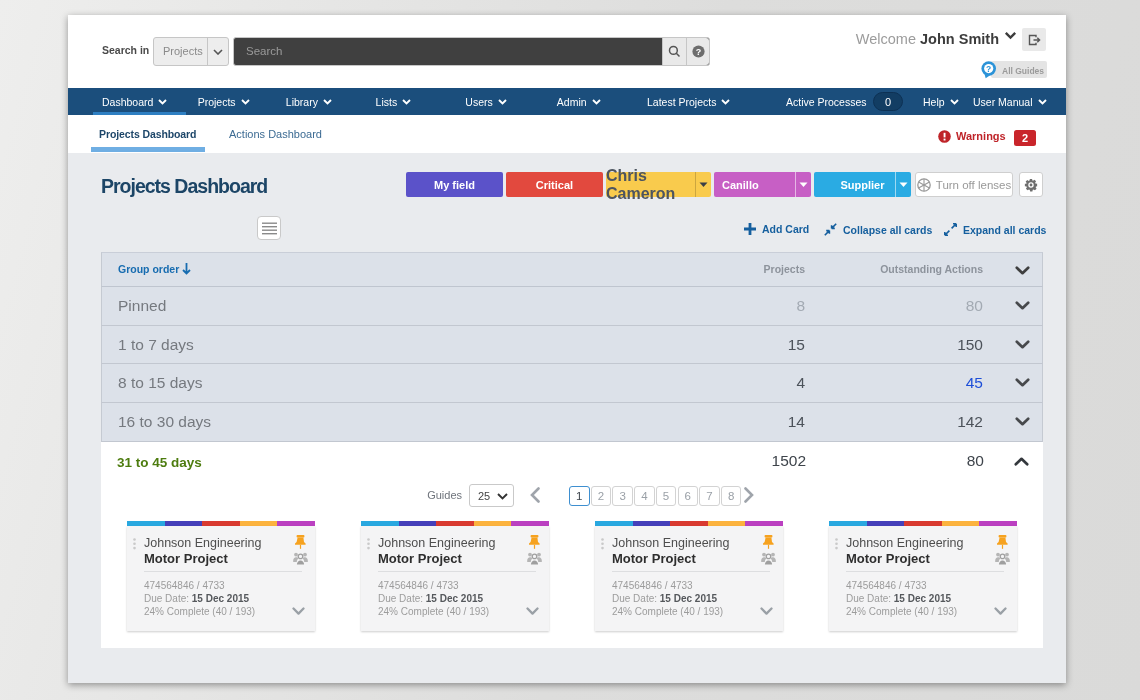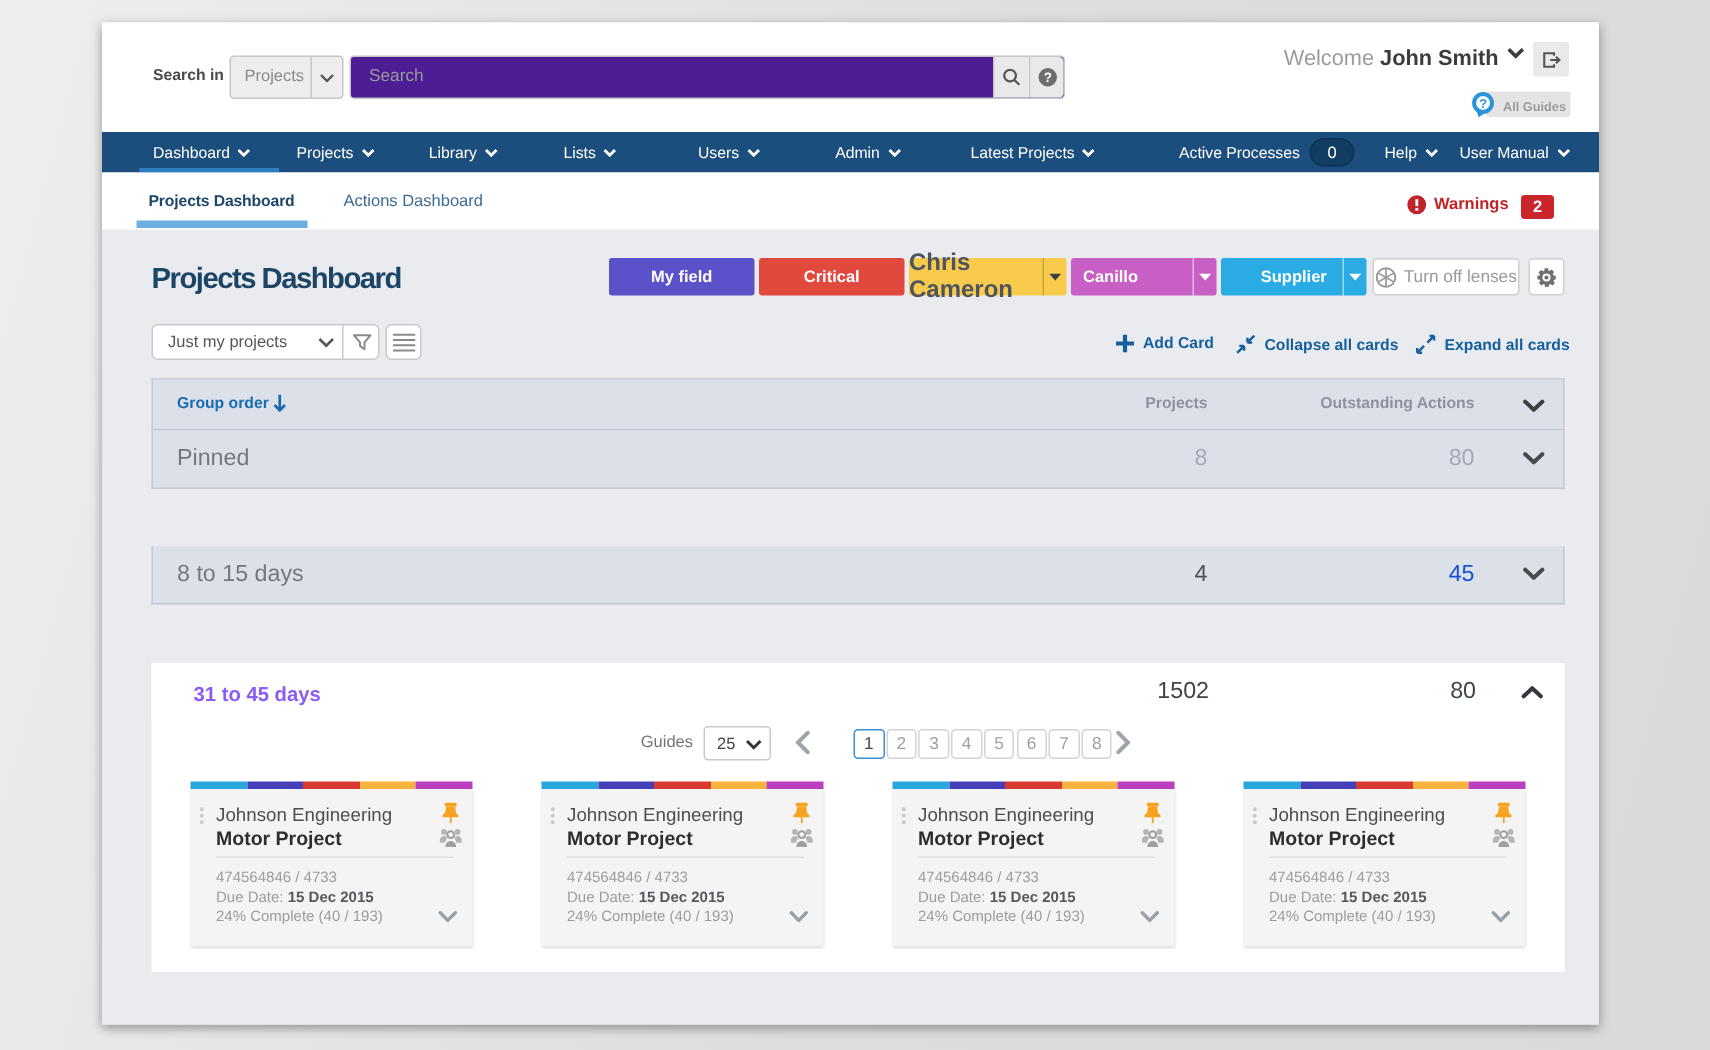--- a/index.html
+++ b/index.html
@@ -26,21 +26,21 @@
 
 <div class="hdr">
   <div class="abs" style="left:34px;top:29px;font-size:10.5px;font-weight:bold;color:#4a4a4a">Search in</div>
   <div class="abs" style="left:85px;top:22px;width:76px;height:29px;background:#ededed;border:1px solid #c6c6c6;border-radius:3px">
      <span class="abs" style="left:9px;top:7px;font-size:11px;color:#8a8a8a">Projects</span>
      <span class="abs" style="left:53px;top:0;width:1px;height:27px;background:#c6c6c6"></span>
      <svg class="abs" style="left:59px;top:11px" width="10" height="6" viewBox="0 0 10 6">
           <path d="M1 1l4 4 4-4" fill="none" stroke="#555" stroke-width="1.6"></path>
         </svg>
   </div>
-  <div class="abs" style="left:165px;top:22px;width:477px;height:29px;background:#4c1d95;border:1px solid #c6c6c6;border-radius:3px">
+  <div class="abs" style="left:165px;top:22px;width:477px;height:29px;background:#404040;border:1px solid #c6c6c6;border-radius:3px">
      <span class="abs" style="left:12px;top:7px;font-size:11.5px;color:#9a9a9a">Search</span>
      <div class="abs" style="left:428px;top:0;width:24px;height:27px;background:#e9e9e9;border-left:1px solid #c6c6c6;display:flex;align-items:center;justify-content:center">
        <svg width="13" height="13" viewBox="0 0 13 13">
             <circle cx="5.4" cy="5.4" r="3.9" fill="none" stroke="#555" stroke-width="1.5"></circle>
             <path d="M8.3 8.3l3.2 3.2" stroke="#555" stroke-width="1.5"></path>
           </svg>
      </div>
      <div class="abs" style="left:452px;top:0;width:23px;height:27px;background:#e9e9e9;border-left:1px solid #c6c6c6;display:flex;align-items:center;justify-content:center;border-radius:0 3px 3px 0">
        <svg width="13" height="13" viewBox="0 0 13 13">
             <circle cx="6.5" cy="6.5" r="6.1" fill="#6d6d6d"></circle>
@@ -160,30 +160,20 @@
           <path d="M1.6 3.9L7 7"></path>
         </g>
       </svg>
   Turn off lenses</div>
 <div class="btn" style="left:951px;width:24px;background:#fff;border:1px solid #cfcfcf;border-radius:3px">
   <svg width="14" height="14" viewBox="0 0 16 16">
         <path fill="#6f6f6f" fill-rule="evenodd" d="M8 4.9a3.1 3.1 0 1 0 0 6.2 3.1 3.1 0 0 0 0-6.2zm0 4.7a1.6 1.6 0 1 1 0-3.2 1.6 1.6 0 0 1 0 3.2zM15 9.3V6.7l-1.9-.4a5.3 5.3 0 0 0-.4-.9l1.1-1.6-1.9-1.9-1.6 1.1a5.3 5.3 0 0 0-.9-.4L9.3 1H6.7l-.4 1.9a5.3 5.3 0 0 0-.9.4L3.8 2.2 1.9 4.1 3 5.7a5.3 5.3 0 0 0-.4.9L1 6.7v2.6l1.9.4c.1.3.2.6.4.9l-1.1 1.6 1.9 1.9 1.6-1.1c.3.2.6.3.9.4l.4 1.9h2.6l.4-1.9c.3-.1.6-.2.9-.4l1.6 1.1 1.9-1.9-1.1-1.6c.2-.3.3-.6.4-.9l1.9-.4z"></path>
       </svg>
 </div>
 
-<div class="abs" style="left:33px;top:201px;width:152px;height:24px;background:#fff;border:1px solid #c9c9c9;border-radius:4px">
-  <span class="abs" style="left:10px;top:5px;font-size:11px;color:#555">Just my projects</span>
-  <svg class="abs" style="left:110px;top:8px" width="11" height="7" viewBox="0 0 11 7">
-        <path d="M1 1l4.5 4.5L10 1" fill="none" stroke="#555" stroke-width="1.7"></path>
-      </svg>
-  <span class="abs" style="left:126px;top:0;width:1px;height:22px;background:#c9c9c9"></span>
-  <svg class="abs" style="left:133px;top:5px" width="13" height="13" viewBox="0 0 13 13">
-        <path d="M1 1.5h11L8 6.2v4.6L5 8.6V6.2z" fill="none" stroke="#8a8a8a" stroke-width="1.3" stroke-linejoin="round"></path>
-      </svg>
-</div>
 <div class="abs" style="left:189px;top:201px;width:24px;height:24px;background:#fff;border:1px solid #c9c9c9;border-radius:4px">
   <svg class="abs" style="left:4px;top:5px" width="15" height="13" viewBox="0 0 15 13">
         <g stroke="#8a8a8a" stroke-width="1.4">
           <path d="M0 1.2h15"></path>
           <path d="M0 4.7h15"></path>
           <path d="M0 8.2h15"></path>
           <path d="M0 11.7h15"></path>
         </g>
       </svg>
 </div>
@@ -218,31 +208,47 @@
       </svg>
 </div>
 <div class="trow" style="top:272.0px;height:38.7px;background:#dce1e9;border-bottom:1px solid #c2c7d0;border-left:1px solid #c5cad2;border-right:1px solid #c5cad2">
   <span class="abs" style="left:16px;top:10px;font-size:15.5px;color:#75797f">Pinned</span>
   <span class="rownum" style="right:237px;top:10px;color:#a3aab3">8</span>
   <span class="rownum" style="right:59px;top:10px;color:#a3aab3">80</span>
   <svg class="abs" style="left:913px;top:14px" width="15" height="10" viewBox="0 0 15 10">
         <path d="M1.8 1.8L7.5 7.2l5.7-5.4" fill="none" stroke="#47494c" stroke-width="2.7" stroke-linecap="round" stroke-linejoin="round"></path>
       </svg>
 </div>
+<div class="trow" style="top:310.7px;height:38.7px;background:#dce1e9;border-bottom:1px solid #c2c7d0;border-left:1px solid #c5cad2;border-right:1px solid #c5cad2">
+  <span class="abs" style="left:16px;top:10px;font-size:15.5px;color:#75797f">1 to 7 days</span>
+  <span class="rownum" style="right:237px;top:10px;color:#4c525a">15</span>
+  <span class="rownum" style="right:59px;top:10px;color:#4c525a">150</span>
+  <svg class="abs" style="left:913px;top:14px" width="15" height="10" viewBox="0 0 15 10">
+        <path d="M1.8 1.8L7.5 7.2l5.7-5.4" fill="none" stroke="#47494c" stroke-width="2.7" stroke-linecap="round" stroke-linejoin="round"></path>
+      </svg>
+</div>
 <div class="trow" style="top:349.4px;height:38.7px;background:#dce1e9;border-bottom:1px solid #c2c7d0;border-left:1px solid #c5cad2;border-right:1px solid #c5cad2">
   <span class="abs" style="left:16px;top:10px;font-size:15.5px;color:#75797f">8 to 15 days</span>
   <span class="rownum" style="right:237px;top:10px;color:#4c525a">4</span>
   <span class="rownum" style="right:59px;top:10px;color:#1d4ed8">45</span>
   <svg class="abs" style="left:913px;top:14px" width="15" height="10" viewBox="0 0 15 10">
         <path d="M1.8 1.8L7.5 7.2l5.7-5.4" fill="none" stroke="#47494c" stroke-width="2.7" stroke-linecap="round" stroke-linejoin="round"></path>
       </svg>
 </div>
+<div class="trow" style="top:388.1px;height:38.7px;background:#dce1e9;border-bottom:1px solid #c2c7d0;border-left:1px solid #c5cad2;border-right:1px solid #c5cad2">
+  <span class="abs" style="left:16px;top:10px;font-size:15.5px;color:#75797f">16 to 30 days</span>
+  <span class="rownum" style="right:237px;top:10px;color:#4c525a">14</span>
+  <span class="rownum" style="right:59px;top:10px;color:#4c525a">142</span>
+  <svg class="abs" style="left:913px;top:14px" width="15" height="10" viewBox="0 0 15 10">
+        <path d="M1.8 1.8L7.5 7.2l5.7-5.4" fill="none" stroke="#47494c" stroke-width="2.7" stroke-linecap="round" stroke-linejoin="round"></path>
+      </svg>
+</div>
 <div class="whitesec"></div>
 <div class="trow" style="top:427px;height:38px;background:#fff">
-  <span class="abs" style="left:28px;top:13px;font-size:13.5px;font-weight:bold;color:#8b5cf6">31 to 45 days</span>
+  <span class="abs" style="left:16px;top:13px;font-size:13.5px;font-weight:bold;color:#4d7c0f">31 to 45 days</span>
   <span class="rownum" style="right:237px;top:10px;color:#3e444b;font-size:15.5px">1502</span>
   <span class="rownum" style="right:59px;top:10px;color:#3e444b;font-size:15.5px">80</span>
   <svg class="abs" style="left:913px;top:14px" width="15" height="10" viewBox="0 0 15 10">
         <path d="M1.8 8.2L7.5 2.8l5.7 5.4" fill="none" stroke="#34383d" stroke-width="2.7" stroke-linecap="round" stroke-linejoin="round"></path>
       </svg>
 </div>
 
 <div class="abs" style="left:357px;top:474px;width:37px;font-size:11px;color:#6f747c;text-align:right">Guides</div>
 <div class="abs" style="left:401px;top:468.5px;width:45px;height:23px;background:#fff;border:1px solid #c9c9c9;border-radius:3px">
   <span class="abs" style="left:8px;top:5px;font-size:11px;color:#444">25</span>

